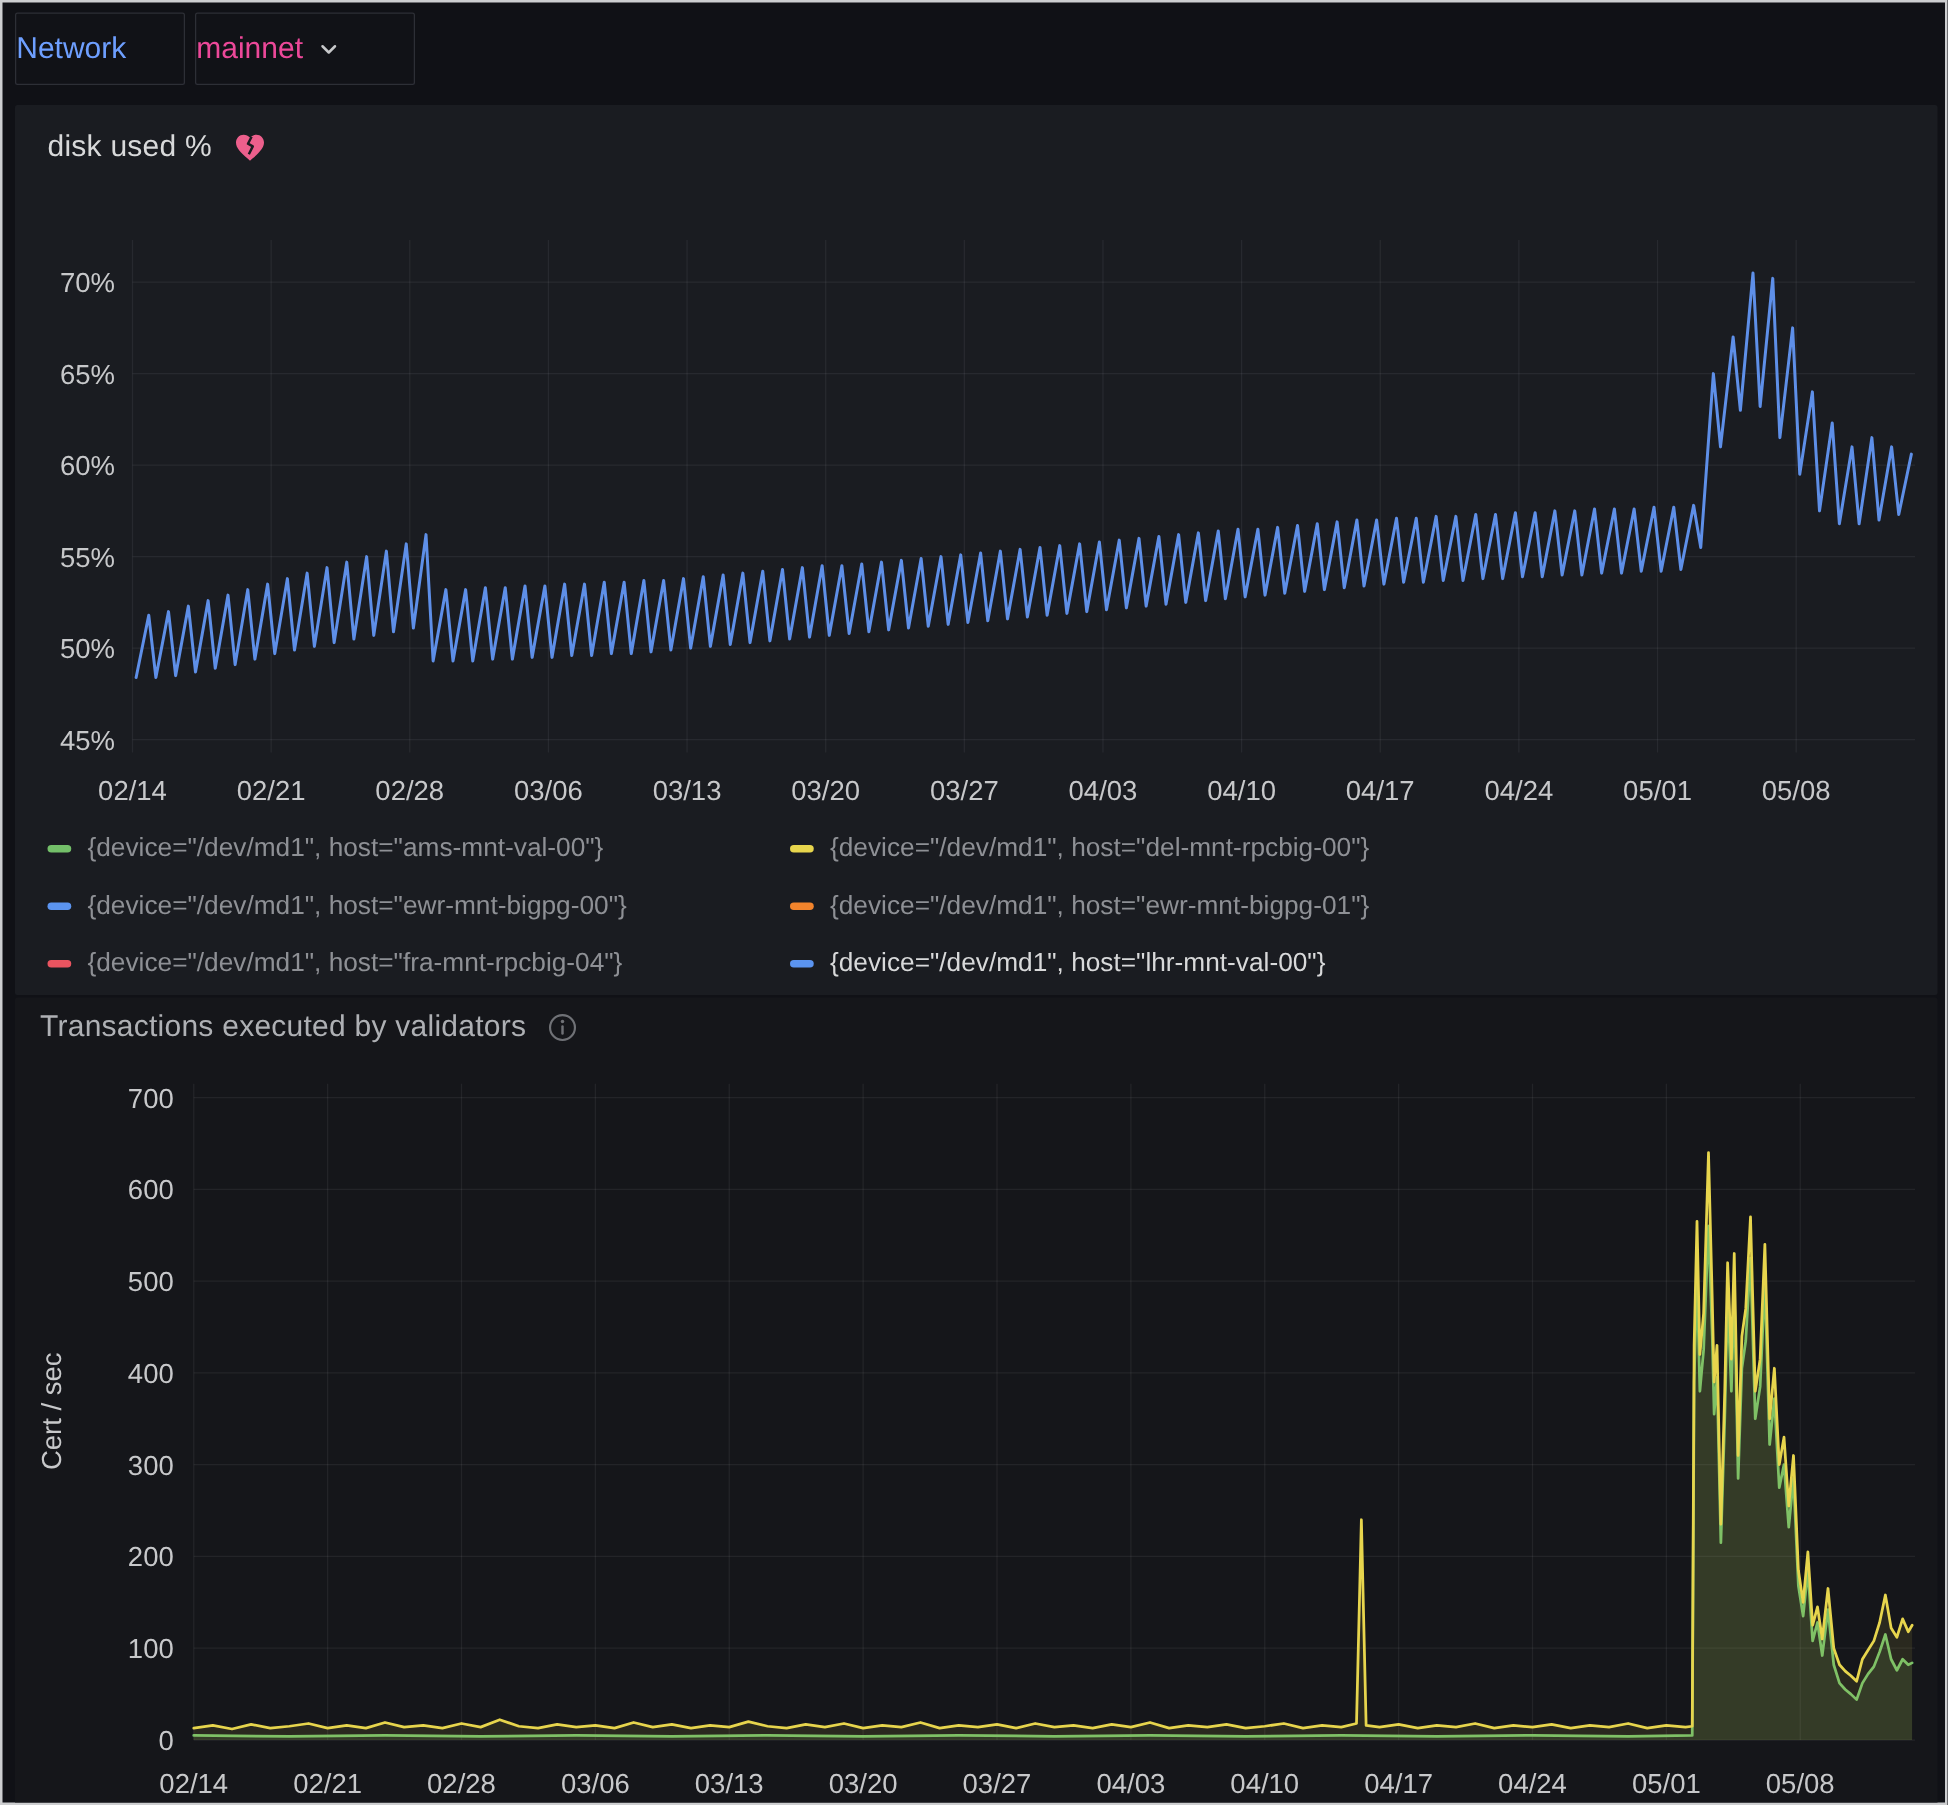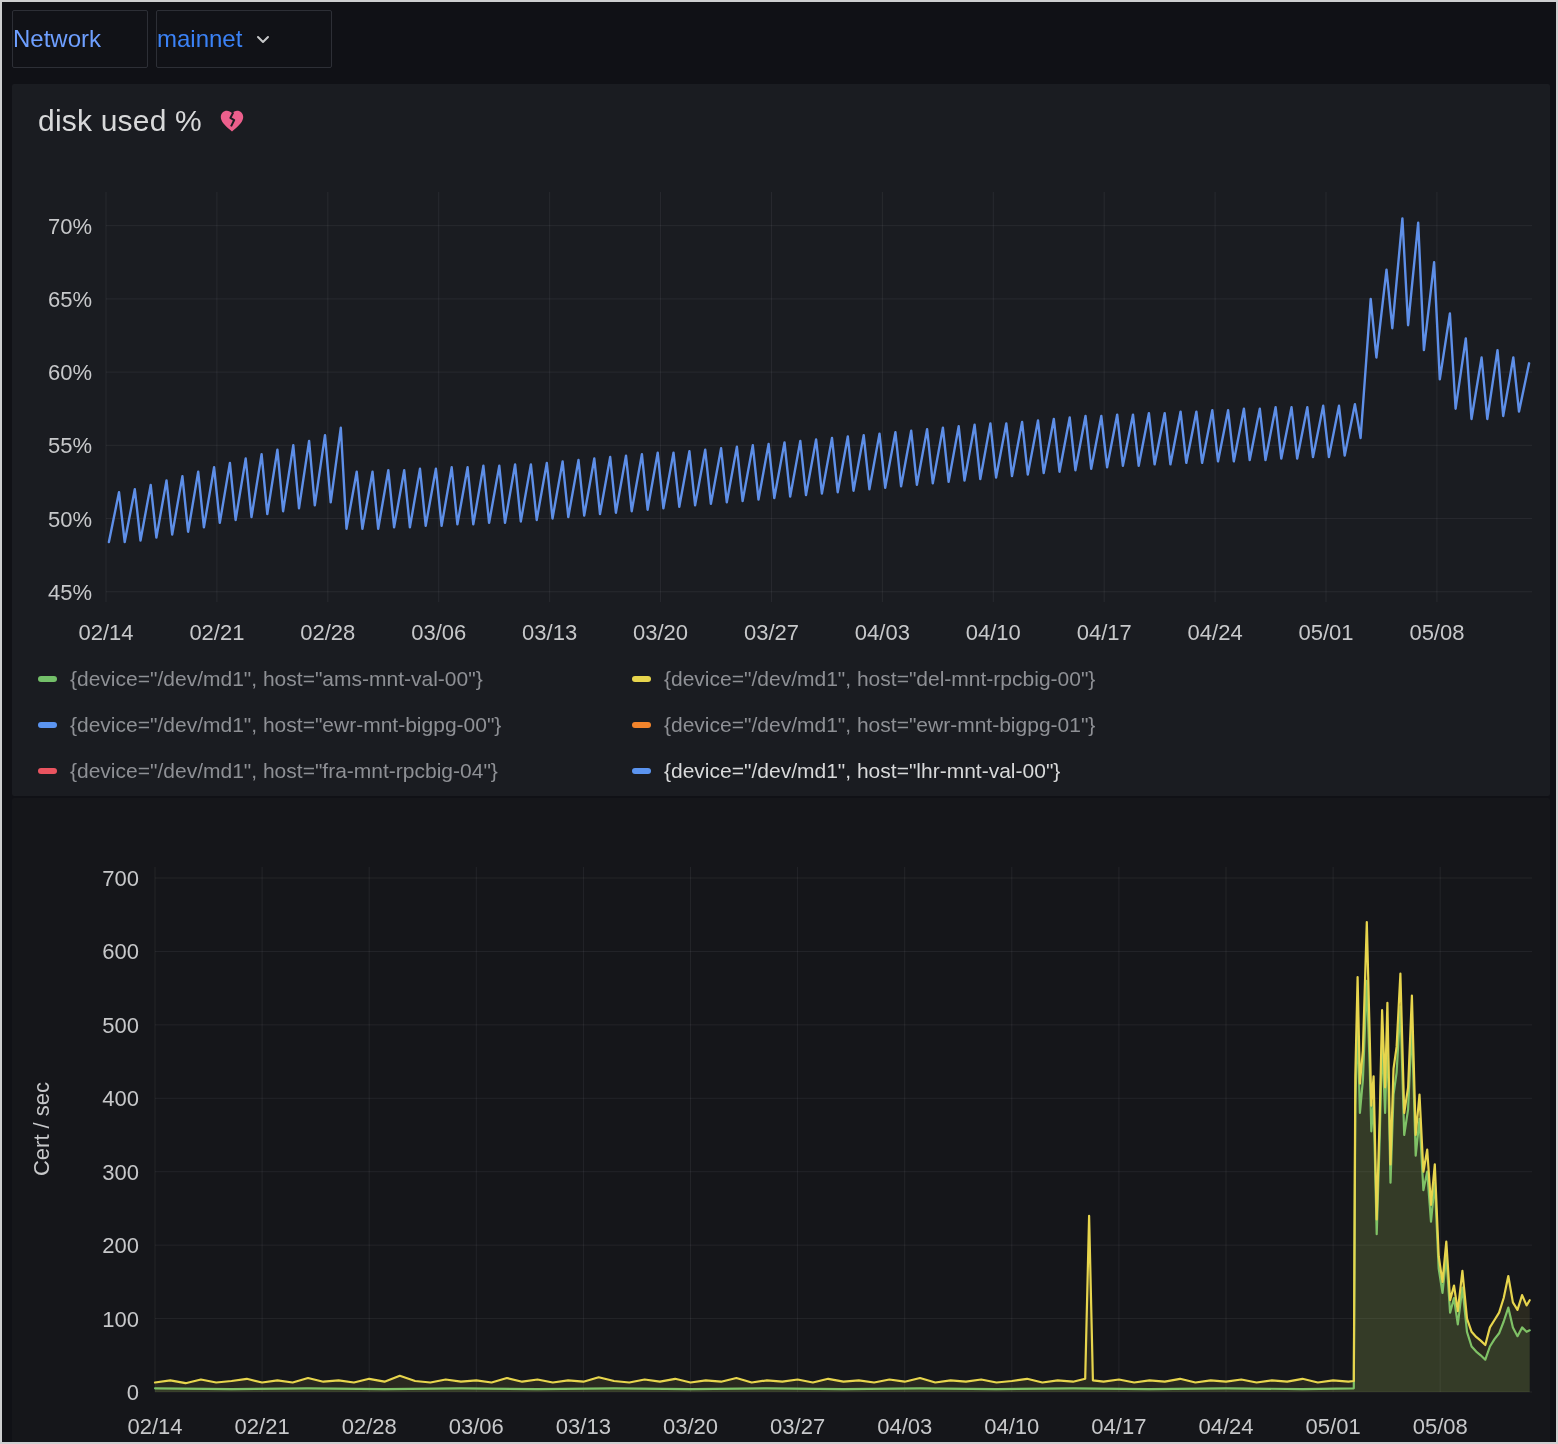--- a/index.html
+++ b/index.html
@@ -9,28 +9,28 @@
     font-family:"Liberation Sans", sans-serif;
   }
   .varbox{
     position:absolute;height:58px;box-sizing:border-box;
     border:1px solid #2d2f36;border-radius:2px;background:#111217;
     display:flex;align-items:center;justify-content:flex-start;gap:12px;
   }
   #network-box{left:10px;top:8px;width:136px;}
   #mainnet-box{left:154px;top:8px;width:176px;cursor:pointer;}
   .varlabel{color:#6e9fff;font-size:24px;font-weight:500;}
-  .varvalue{color:#3b82f6;font-size:24px;font-weight:500;}
+  .varvalue{color:#ec4899;font-size:24px;font-weight:500;}
   .panel{position:absolute;left:10px;width:1538px;border-radius:2px;}
   #panel-disk{top:82px;height:712px;background:#1a1c21;}
   #panel-tx{top:796px;height:646px;background:#15161a;}
   .panel-title-row{position:absolute;display:flex;align-items:center;gap:16px;}
   #disk-title-row{left:26px;top:20px;}
   #tx-title-row{left:20px;top:10px;}
-  .panel-title{font-size:30px;font-weight:500;color:#d8d9da;letter-spacing:.2px;}
+  .panel-title{font-size:24px;font-weight:500;color:#d8d9da;letter-spacing:.2px;}
   #panel-tx .panel-title{color:#aeb0b4;}
   .chart-svg{position:absolute;left:0;display:block;}
   #disk-svg{top:70px;}
   #tx-svg{top:52px;}
   .legend{
     position:absolute;left:26px;top:572px;width:1494px;
     display:grid;grid-template-columns:594px 1fr;
   }
   .legend-item{display:flex;align-items:center;height:46px;cursor:pointer;}
   .swatch{width:19px;height:6px;border-radius:3px;margin-right:13px;flex:0 0 auto;}
@@ -130,20 +130,30 @@
       <span class="legend-label">{device="/dev/md1", host="fra-mnt-rpcbig-04"}</span>
     </div>
     <div class="legend-item">
       <span class="swatch" style="background: rgb(91, 148, 240);"></span>
       <span class="legend-label hl">{device="/dev/md1", host="lhr-mnt-val-00"}</span>
     </div>
   </div>
 </div>
 
 <div class="panel" id="panel-tx">
+  <div class="panel-title-row" id="tx-title-row">
+    <span class="panel-title">Transactions executed by validators</span>
+    <span class="info-icon">
+      <svg width="26" height="26" viewBox="0 0 24 24">
+        <circle cx="12" cy="12" r="9.2" stroke="#8e9095" stroke-width="1.6" fill="none"></circle>
+        <circle cx="12" cy="7.6" r="1.3" fill="#8e9095"></circle>
+        <rect x="11.1" y="10.4" width="1.8" height="7" rx="0.9" fill="#8e9095"></rect>
+      </svg>
+    </span>
+  </div>
   <svg class="chart-svg" id="tx-svg" width="1538" height="594">
       <line x1="143" y1="542" x2="1520" y2="542" stroke="rgba(201,209,217,0.08)" stroke-width="1"></line>
       <text x="127" y="550" fill="#c7c8ca" font-size="22" text-anchor="end">0</text>
       <line x1="143" y1="468.57342657342656" x2="1520" y2="468.57342657342656" stroke="rgba(201,209,217,0.08)" stroke-width="1"></line>
       <text x="127" y="476.57342657342656" fill="#c7c8ca" font-size="22" text-anchor="end">100</text>
       <line x1="143" y1="395.1468531468531" x2="1520" y2="395.1468531468531" stroke="rgba(201,209,217,0.08)" stroke-width="1"></line>
       <text x="127" y="403.1468531468531" fill="#c7c8ca" font-size="22" text-anchor="end">200</text>
       <line x1="143" y1="321.7202797202797" x2="1520" y2="321.7202797202797" stroke="rgba(201,209,217,0.08)" stroke-width="1"></line>
       <text x="127" y="329.7202797202797" fill="#c7c8ca" font-size="22" text-anchor="end">300</text>
       <line x1="143" y1="248.2937062937063" x2="1520" y2="248.2937062937063" stroke="rgba(201,209,217,0.08)" stroke-width="1"></line>

